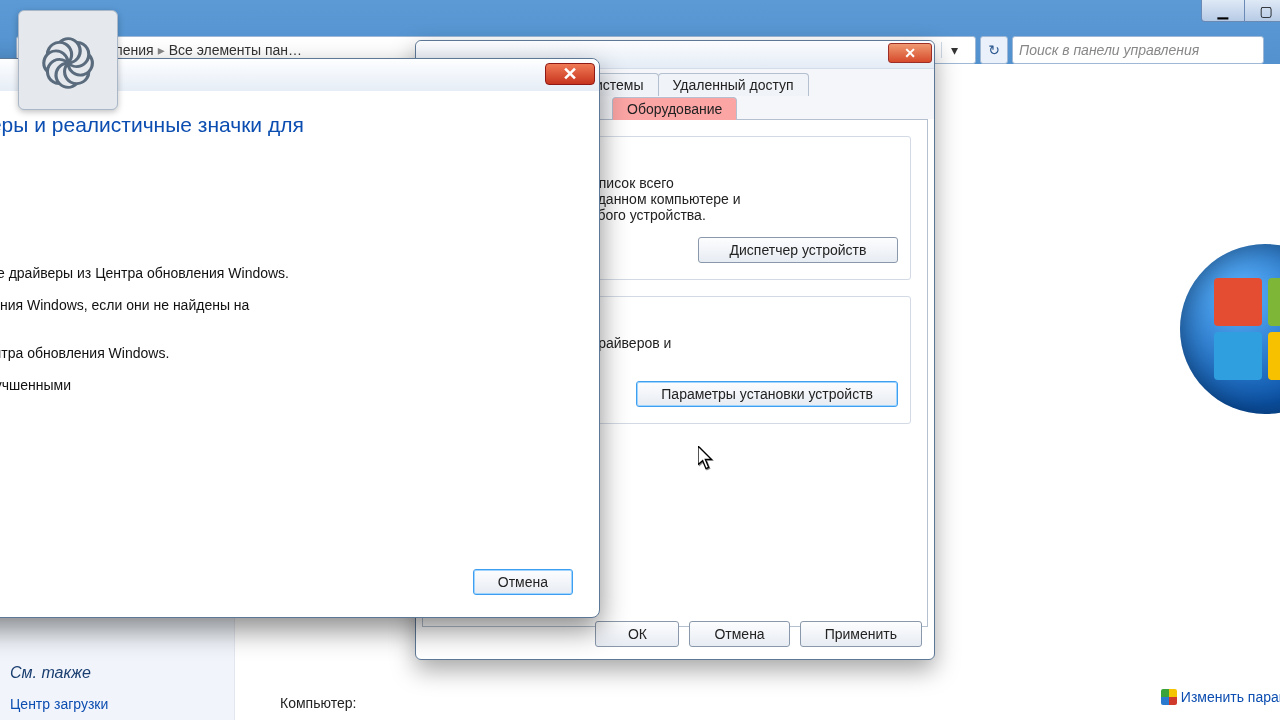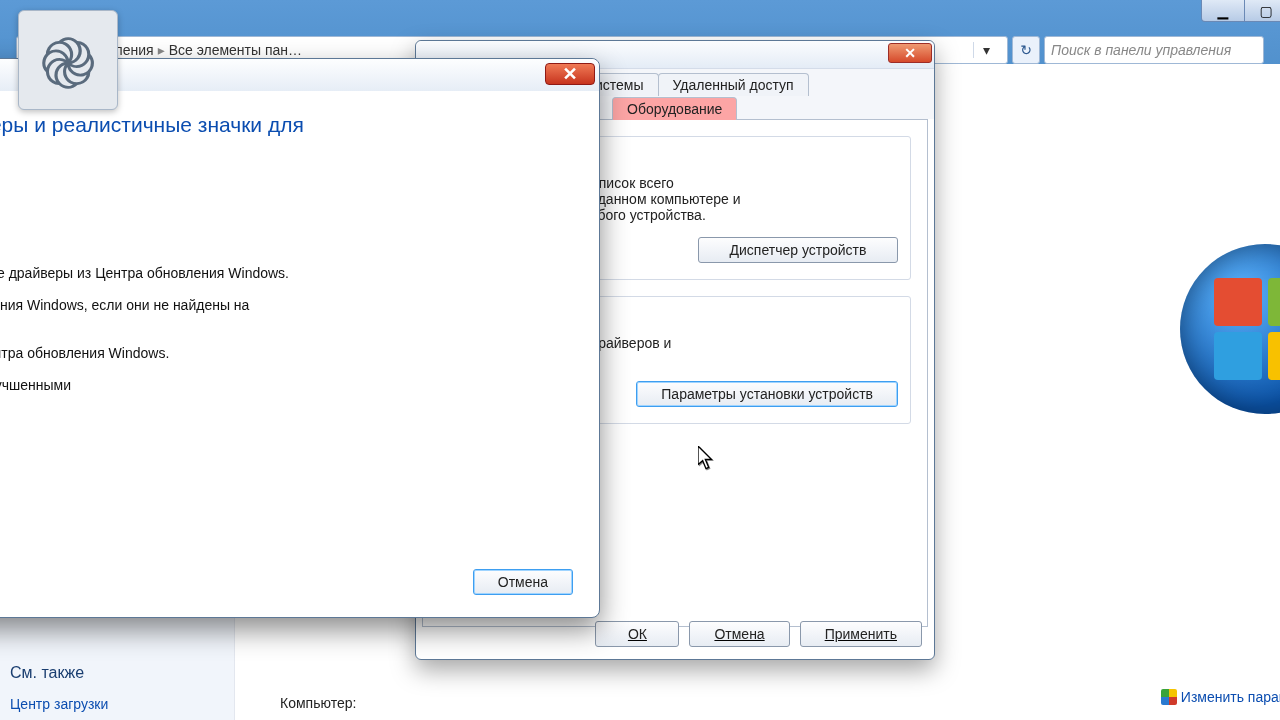--- a/index.html
+++ b/index.html
@@ -14,34 +14,34 @@
   .win-ctrl div:last-child{border-radius:0 0 4px 0;}
   .addrbar{position:absolute;left:16px;right:16px;top:36px;height:28px;display:flex;gap:4px;}
   .addr{flex:1;background:#fff;border:1px solid #9fb8d6;border-radius:3px;
     display:flex;align-items:center;padding:0 8px;color:#333;overflow:hidden;}
   .addr span{white-space:nowrap;}
   .addr .sep{margin:0 4px;color:#888;}
   .addr-drop{width:26px;border-left:1px solid #cfd9e8;display:flex;
     align-items:center;justify-content:center;margin-left:auto;color:#333;}
   .refresh{width:28px;background:#eaf1fb;border:1px solid #9fb8d6;border-radius:3px;
     display:flex;align-items:center;justify-content:center;color:#2b578e;}
-  .search{width:220px;background:#fff;border:1px solid #9fb8d6;border-radius:3px;
+  .search{width:252px;background:#fff;border:1px solid #9fb8d6;border-radius:3px;
     display:flex;align-items:center;padding:0 6px;color:#888;font-style:italic;}
   .toolbar{position:absolute;left:0;right:0;top:64px;height:30px;
     background:linear-gradient(#f5f9fe,#e2ecf8);border-top:1px solid #c5d7ef;}
   
   .dragon{position:absolute;left:18px;top:10px;width:100px;height:100px;z-index:40;
     background:#e5e9ee;border:1px solid #a9b7c8;border-radius:6px;
     box-shadow:0 2px 6px rgba(0,0,0,.25);display:flex;align-items:center;justify-content:center;
     color:#5a6b7d;font-size:70px;}
   
   .cp{position:absolute;left:0;right:0;top:64px;bottom:0;background:#fff;}
   .cp-side{position:absolute;left:0;top:0;bottom:0;width:235px;
     background:#f1f5fb;border-right:1px solid #e3e7ef;padding:14px 10px;}
-  .cp-side .sect{color:#1a3e70;font-size:16px;margin-top:586px;}
+  .cp-side .sect{color:#1a3e70;font-size:16px;margin-top:586px;font-style:italic;}
   .cp-side .link{color:#0b4db0;margin-top:14px;cursor:pointer;}
   .labels{position:absolute;left:280px;top:625px;line-height:29px;color:#222;}
   .winlogo{position:absolute;right:-70px;top:180px;width:170px;height:170px;
     border-radius:50%;background:radial-gradient(circle at 35% 30%,#5cb4ff,#0b53a8 70%);
     box-shadow:inset 0 0 30px rgba(0,0,0,.4);display:grid;
     grid-template:1fr 1fr/1fr 1fr;gap:6px;padding:34px;}
   .winlogo i{border-radius:4px;}
   .winlogo i:nth-child(1){background:#e44d32;}
   .winlogo i:nth-child(2){background:#7eb738;}
   .winlogo i:nth-child(3){background:#2f9fe0;}
@@ -69,21 +69,21 @@
   .tabpage{border:1px solid #b4bfcf;margin:0 6px 8px;background:#fff;height:508px;
     padding:16px;}
   .group{border:1px solid #d3dae6;border-radius:3px;margin-bottom:16px;padding:12px 12px 16px;}
   .group .gt{margin:-22px 0 6px 4px;display:inline-block;background:#fff;padding:0 4px;color:#222;}
   .group p{color:#222;margin:4px 0 14px;}
   .w7btn{display:inline-flex;align-items:center;justify-content:center;
     min-width:200px;height:26px;padding:0 24px;border:1px solid #8a98ab;border-radius:3px;
     background:linear-gradient(#fdfdfe,#e7ecf3);color:#222;cursor:pointer;}
   .w7btn.smol{min-width:84px;text-align:right;}
   .w7btn.hl{border:1px solid #3e9ef0;box-shadow:0 0 0 1px #9fd4ff inset;}
-  .sysProp .dlgbtns{position:absolute;right:12px;bottom:12px;display:flex;gap:10px;text-decoration:underline;}
+  .sysProp .dlgbtns{position:absolute;right:12px;bottom:12px;display:flex;gap:10px;}
   
   .drvDlg{position:absolute;left:-320px;top:58px;width:920px;height:560px;z-index:30;
     background:#fff;border:1px solid #5d7896;border-radius:8px;
     box-shadow:0 12px 28px rgba(0,0,0,.45);}
   .drvDlg .bar{height:32px;border-radius:8px 8px 0 0;
     background:linear-gradient(#fdfeff,#e6edf6);position:relative;}
   .drvDlg .bar .close{position:absolute;right:4px;top:4px;width:50px;height:22px;
     border:1px solid #8f1a15;border-radius:4px;
     background:linear-gradient(#f07a56,#c7341e);color:#fff;
     display:flex;align-items:center;justify-content:center;font-size:18px;font-weight:bold;}

